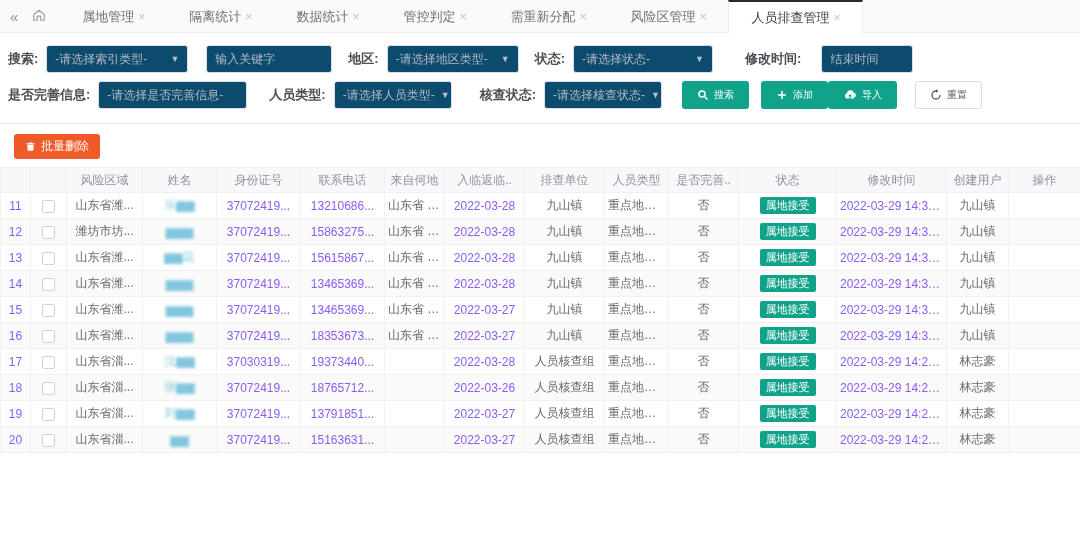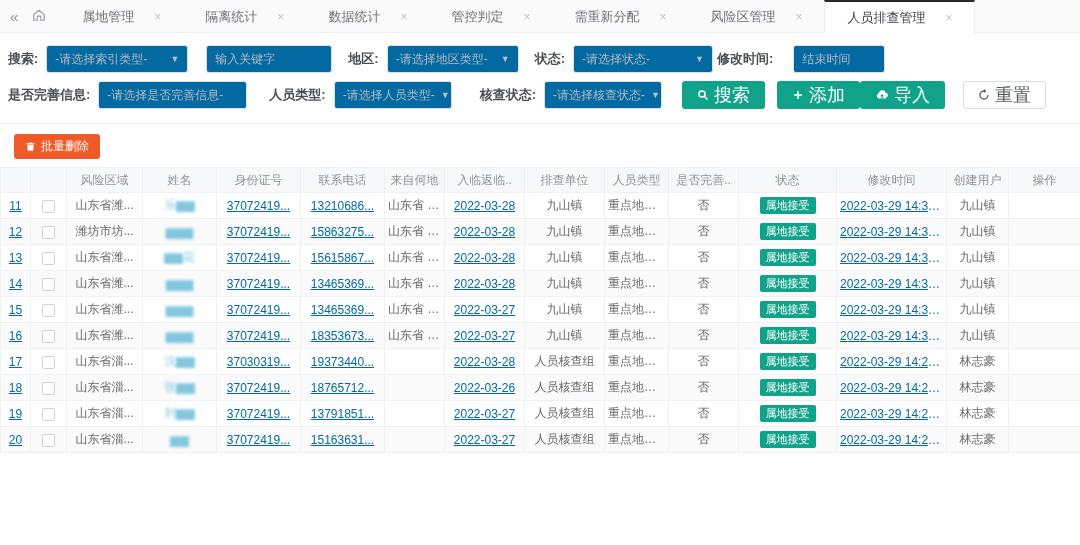--- a/index.html
+++ b/index.html
@@ -5,54 +5,54 @@
   * { margin:0; padding:0; box-sizing:border-box; }
   html,body { width:1080px; height:545px; background:#fff; overflow:hidden;
     font-family:"Liberation Sans","DejaVu Sans",sans-serif; }
 
   
   .tabbar { height:33px; background:#fafafa; border-bottom:1px solid #ededed;
     display:flex; align-items:stretch; }
   .tab-tools { display:flex; align-items:center; gap:14px; padding:0 14px 0 10px; }
   .icon-btn { color:#8a8f99; font-size:15px; line-height:1; cursor:pointer; }
   .tabs { display:flex; align-items:stretch; }
-  .tab { display:flex; align-items:center; gap:20px; padding:12px 22px; font-size:13px;
+  .tab { display:flex; align-items:center; gap:4px; padding:12px 22px; font-size:13px;
     color:#6b6f76; border-top:2px solid transparent; cursor:pointer; position:relative;justify-content:center; }
   .tab .tab-close { color:#c0c4cc; font-size:12px; }
   .tab.active { background:#fff; color:#3c3f45; border-top:2px solid #2b2b2b;
     border-left:1px solid #ececec; border-right:1px solid #ececec; margin-bottom:-1px; }
 
   
   .filters { padding:8px 8px 6px 8px; border-bottom:1px solid #ebebeb; background:#fff; }
   .frow { display:flex; align-items:center; margin:4px 0 8px 0; }
   .flabel { font-size:13px; font-weight:700; color:#4a4d52; margin:0 8px 0 0; white-space:nowrap; }
-  .fselect, .finput { height:27px; border:1px solid #dcdfe6; border-radius:3px; background:#0369a1;
+  .fselect, .finput { height:27px; border:1px solid #dcdfe6; border-radius:3px; background:#0c4a6e;
     display:flex; align-items:center; padding:13px 8px; font-size:12px; color:#b4bac3;
     white-space:nowrap; overflow:hidden; }
   .fselect { justify-content:space-between; cursor:pointer; }
   .fselect .caret { color:#b9bec7; font-size:9px; margin-left:6px; }
   .btn { height:28px; display:inline-flex; align-items:center; gap:5px; border-radius:3px;
-    font-size:18px; padding:0 14px; cursor:pointer; border:1px solid transparent; white-space:nowrap; }
+    font-size:10px; padding:0 14px; cursor:pointer; border:1px solid transparent; white-space:nowrap; }
   .btn.teal { background:var(--teal); color:#fff; }
   .btn.plain { background:#fff; color:#55585e; border-color:#d9dce1; }
   .btn svg { display:block; }
 
   
   .toolbar { padding:10px 14px 6px 14px; background:#fff; }
   .btn.orange { background:#ef5a28; color:#fff; font-size:12px; height:25px; padding:0 10px; }
 
   
   .tbl-wrap { padding:2px 0 0 0; }
   table { width:1080px; border-collapse:collapse; table-layout:fixed; font-size:12px; }
   th { background:#f7f8fa; color:#8f939a; font-weight:400; height:25px;
     border:1px solid #eef0f3; white-space:nowrap; overflow:hidden; text-overflow:ellipsis; }
   td { height:26px; text-align:center; color:#67696e; border:1px solid #f0f1f4;
     white-space:nowrap; overflow:hidden; text-overflow:ellipsis; padding:0 3px; }
   tr:nth-child(even) td { background:#fafafa; }
-  td.num { color:#0369a1;text-decoration:underline; }
+  td.num { color:#8b5cf6; }
   td.name span { color:#82c6de; filter:blur(1.6px); }
   .cb { display:inline-block; width:13px; height:13px; border:1px solid #ced3da;
     border-radius:2px; background:#fff; vertical-align:middle; cursor:pointer; }
   .badge { display:inline-block; background:var(--teal); color:#fff; font-size:11px;
     line-height:17px; padding:0 6px; border-radius:2px; }
   :root { --teal:#11a38a; }
 </style>
 </head>
 <body>
 
@@ -110,21 +110,21 @@
     <span class="flabel" style="margin-left:16px">地区:</span>
     <div class="fselect" style="width:132px">
       <span>-请选择地区类型-</span>
         <span class="caret">▼</span>
     </div>
     <span class="flabel" style="margin-left:16px">状态:</span>
     <div class="fselect" style="width:140px">
       <span>-请选择状态-</span>
         <span class="caret">▼</span>
     </div>
-    <span class="flabel" style="margin-left:4px">修改时间:</span>
+    <span class="flabel" style="margin-left:32px">修改时间:</span>
     <div class="finput" style="width:92px; margin-left:12px">
       <span>结束时间</span>
     </div>
   </div>
   <div class="frow">
     <span class="flabel">是否完善信息:</span>
     <div class="fselect" style="width:149px">
       <span>-请选择是否完善信息-</span>
     </div>
     <span class="flabel" style="margin-left:22px">人员类型:</span>

